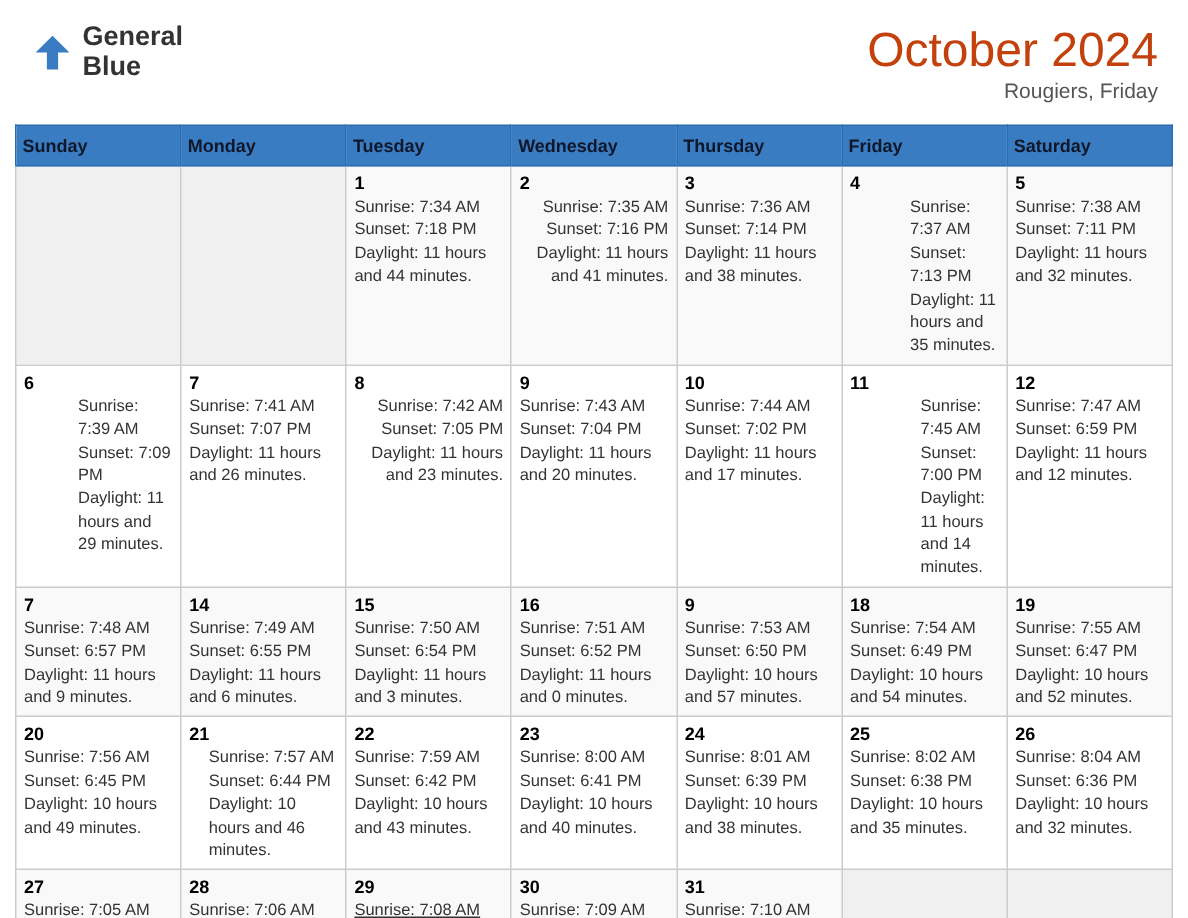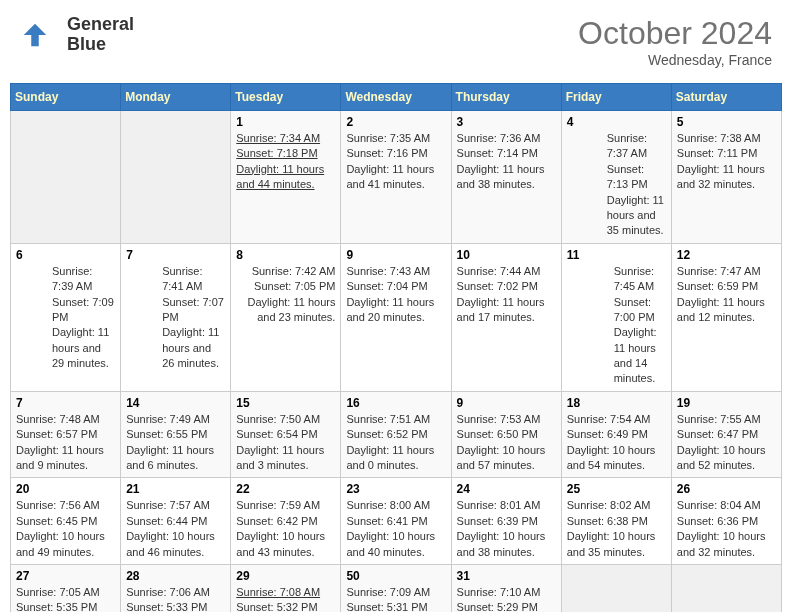--- a/index.html
+++ b/index.html
@@ -23,46 +23,45 @@
       gap: 5px;
     }
     .logo-text {
       font-size: 18px;
       font-weight: bold;
       color: #333;
       line-height: 1.1;
     }
     .logo-text span {
       display: block;
-      margin-left: 12px;
     }
     .logo-icon {
       width: 30px;
       height: 30px;
     }
     .title-block {
       text-align: right;
     }
     .month-title {
       font-size: 32px;
       font-weight: normal;
-      color: #737373;
+      color: #c2410c;
     }
     .location-title {
       font-size: 14px;
       color: #555;
     }
     table {
       width: 100%;
       border-collapse: collapse;
       font-size: 11px;
     }
     thead tr th {
       background-color: #3a7cc1;
-      color: #fef9c3;
+      color: #0f172a;
       padding: 6px 4px;
       text-align: left;
       font-size: 12px;
       font-weight: bold;
       border: 1px solid #2a6cb1;
     }
     tbody tr td {
       border: 1px solid #ccc;
       padding: 4px 5px;
       vertical-align: top;
@@ -96,21 +95,21 @@
       <rect width="40" height="40" fill="white"></rect>
       <polygon points="20,5 35,20 25,20 25,35 15,35 15,20 5,20" fill="#3a7cc1"></polygon>
     </svg>
     <div class="logo-text">
       <span>General</span>
       <span>Blue</span>
     </div>
   </div>
   <div class="title-block">
     <div class="month-title">October 2024</div>
-    <div class="location-title">Wednesday, France</div>
+    <div class="location-title">Rougiers, Friday</div>
   </div>
 </div>
 
 <table>
   <thead>
     <tr>
       <th>Sunday</th>
       <th>Monday</th>
       <th>Tuesday</th>
       <th>Wednesday</th>
@@ -118,27 +117,27 @@
       <th>Friday</th>
       <th>Saturday</th>
     </tr>
   </thead>
   <tbody id="calendar-body">
   <tr>
         <td class="empty-cell"></td>
         <td class="empty-cell"></td>
         <td>
           <span class="day-number">1</span>
-          <div class="day-info" style="white-space: pre-line; text-decoration: underline;">Sunrise: 7:34 AM
+          <div class="day-info" style="white-space: pre-line;">Sunrise: 7:34 AM
 Sunset: 7:18 PM
 Daylight: 11 hours and 44 minutes.</div>
         </td>
         <td>
           <span class="day-number">2</span>
-          <div class="day-info" style="white-space: pre-line;">Sunrise: 7:35 AM
+          <div class="day-info" style="white-space: pre-line; text-align: right;">Sunrise: 7:35 AM
 Sunset: 7:16 PM
 Daylight: 11 hours and 41 minutes.</div>
         </td>
         <td>
           <span class="day-number">3</span>
           <div class="day-info" style="white-space: pre-line;">Sunrise: 7:36 AM
 Sunset: 7:14 PM
 Daylight: 11 hours and 38 minutes.</div>
         </td>
         <td>
@@ -156,21 +155,21 @@
       </tr>
       <tr>
         <td>
           <span class="day-number">6</span>
           <div class="day-info" style="white-space: pre-line; margin-left: 36px;">Sunrise: 7:39 AM
 Sunset: 7:09 PM
 Daylight: 11 hours and 29 minutes.</div>
         </td>
         <td>
           <span class="day-number">7</span>
-          <div class="day-info" style="white-space: pre-line; margin-left: 36px;">Sunrise: 7:41 AM
+          <div class="day-info" style="white-space: pre-line;">Sunrise: 7:41 AM
 Sunset: 7:07 PM
 Daylight: 11 hours and 26 minutes.</div>
         </td>
         <td>
           <span class="day-number">8</span>
           <div class="day-info" style="white-space: pre-line; text-align: right;">Sunrise: 7:42 AM
 Sunset: 7:05 PM
 Daylight: 11 hours and 23 minutes.</div>
         </td>
         <td>
@@ -244,21 +243,21 @@
       </tr>
       <tr>
         <td>
           <span class="day-number">20</span>
           <div class="day-info" style="white-space: pre-line;">Sunrise: 7:56 AM
 Sunset: 6:45 PM
 Daylight: 10 hours and 49 minutes.</div>
         </td>
         <td>
           <span class="day-number">21</span>
-          <div class="day-info" style="white-space: pre-line;">Sunrise: 7:57 AM
+          <div class="day-info" style="white-space: pre-line; margin-left: 13px;">Sunrise: 7:57 AM
 Sunset: 6:44 PM
 Daylight: 10 hours and 46 minutes.</div>
         </td>
         <td>
           <span class="day-number">22</span>
           <div class="day-info" style="white-space: pre-line;">Sunrise: 7:59 AM
 Sunset: 6:42 PM
 Daylight: 10 hours and 43 minutes.</div>
         </td>
         <td>
@@ -299,21 +298,21 @@
 Sunset: 5:33 PM
 Daylight: 10 hours and 27 minutes.</div>
         </td>
         <td>
           <span class="day-number">29</span>
           <div class="day-info" style="white-space: pre-line; text-decoration: underline;">Sunrise: 7:08 AM
 Sunset: 5:32 PM
 Daylight: 10 hours and 24 minutes.</div>
         </td>
         <td>
-          <span class="day-number">50</span>
+          <span class="day-number">30</span>
           <div class="day-info" style="white-space: pre-line;">Sunrise: 7:09 AM
 Sunset: 5:31 PM
 Daylight: 10 hours and 21 minutes.</div>
         </td>
         <td>
           <span class="day-number">31</span>
           <div class="day-info" style="white-space: pre-line;">Sunrise: 7:10 AM
 Sunset: 5:29 PM
 Daylight: 10 hours and 19 minutes.</div>
         </td>

